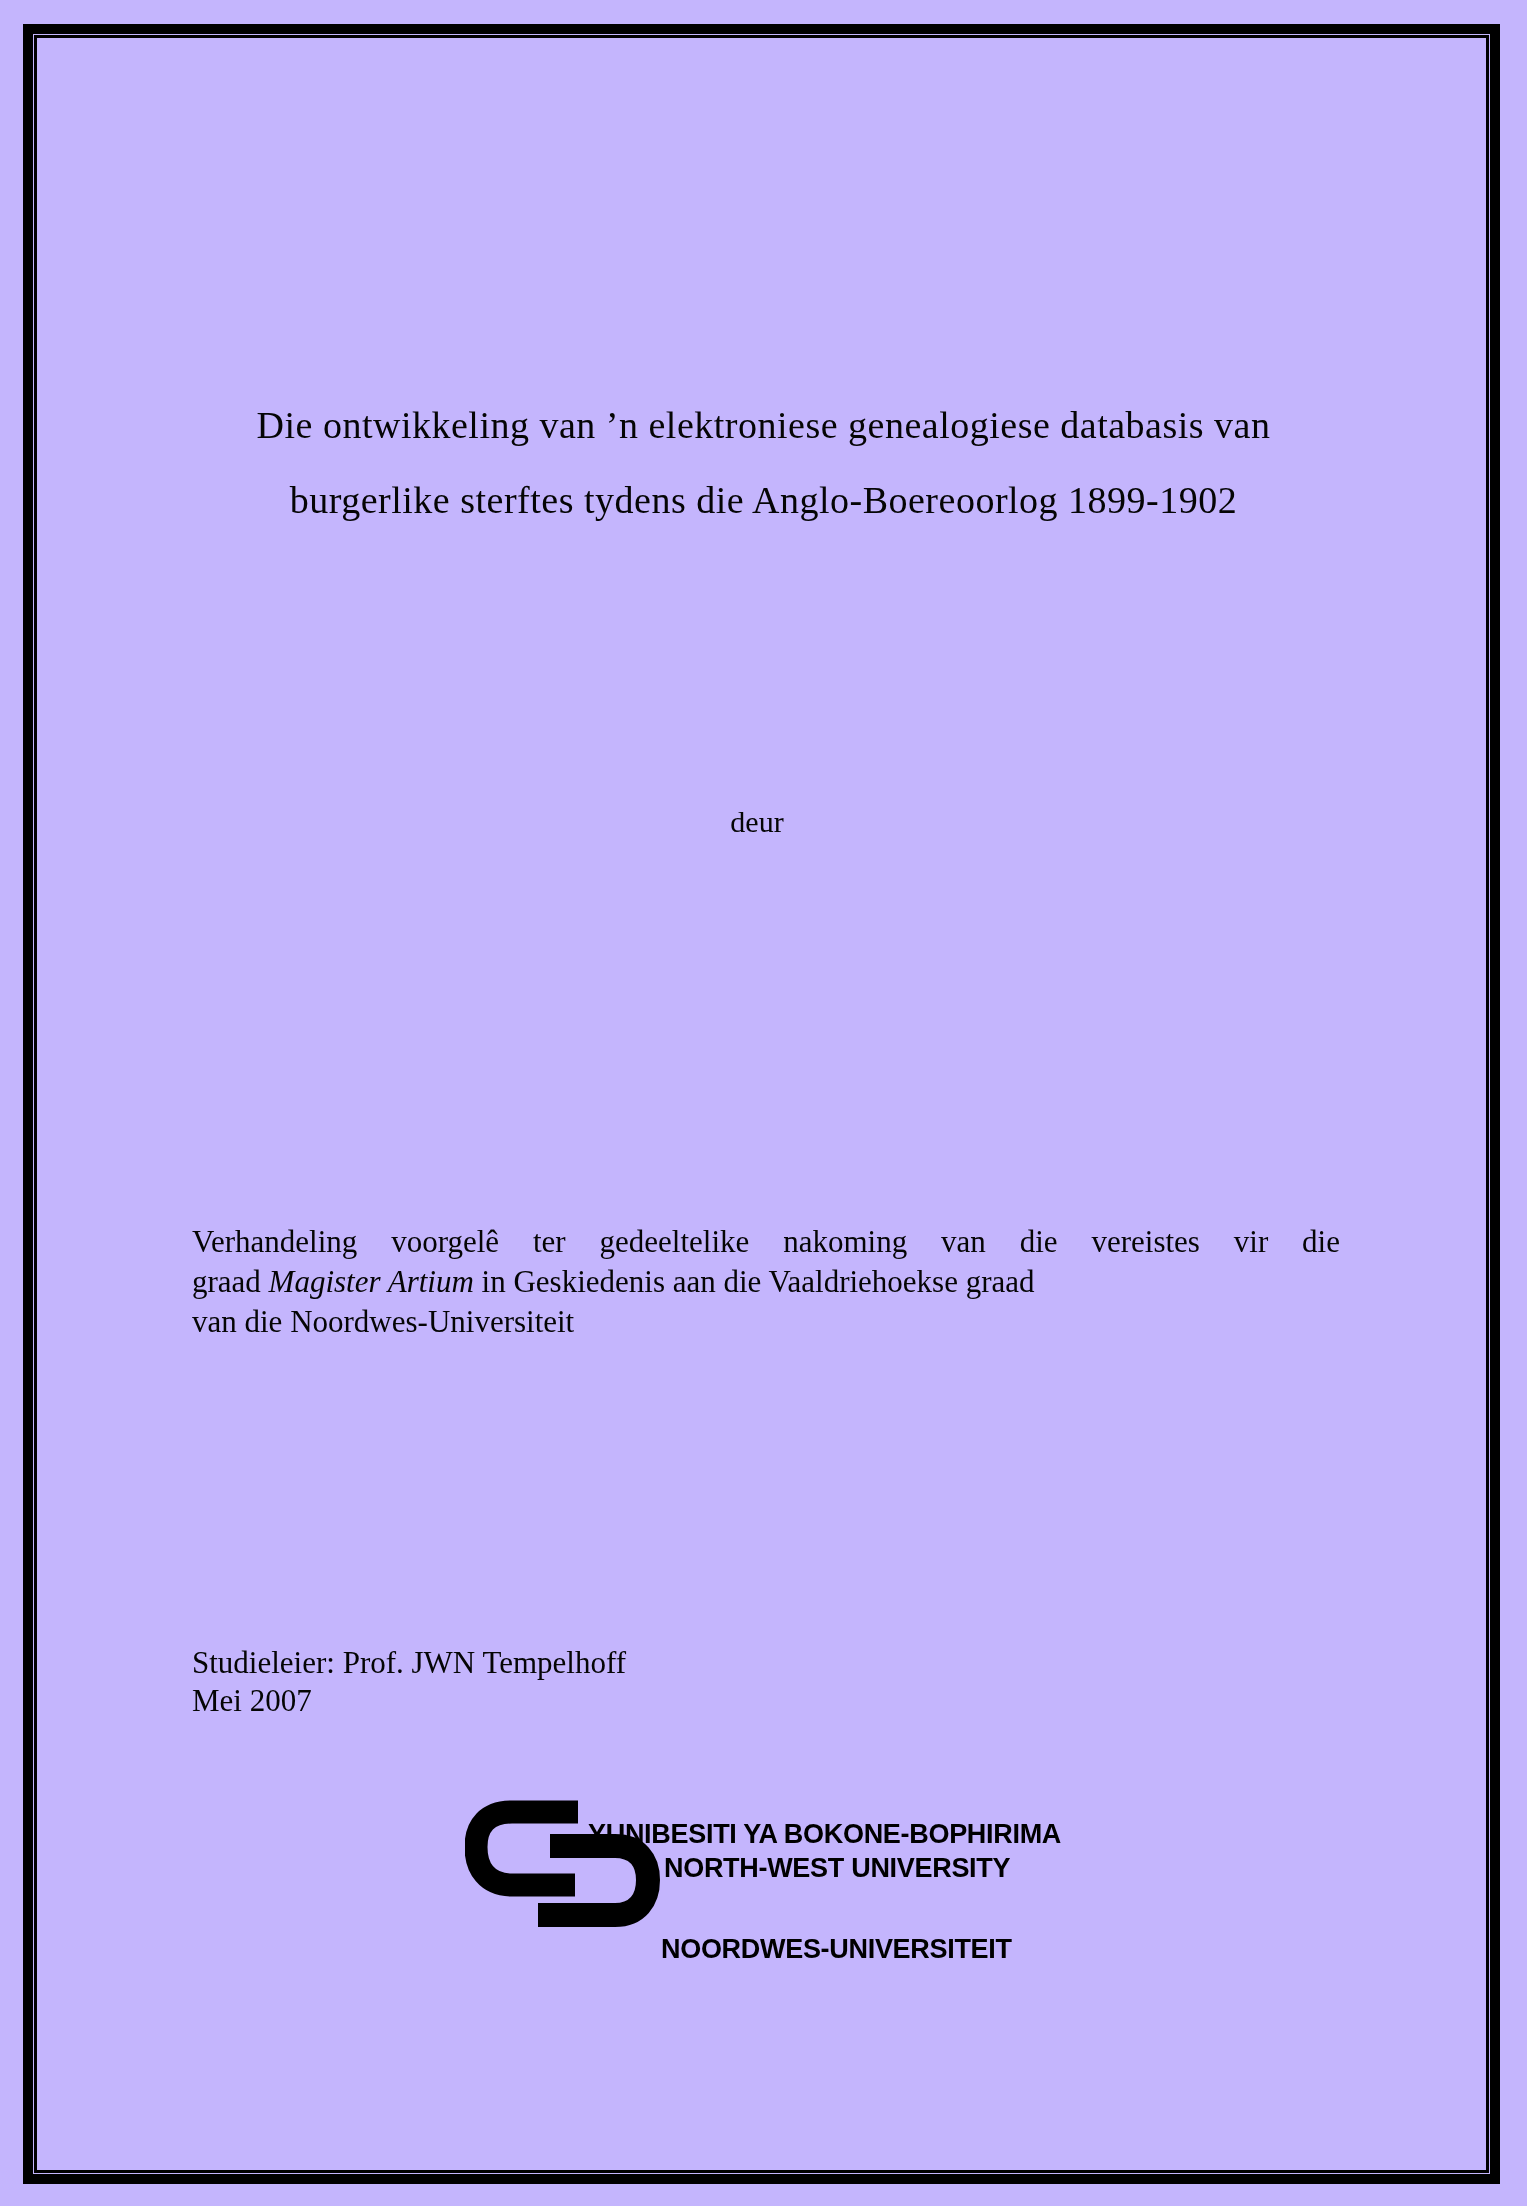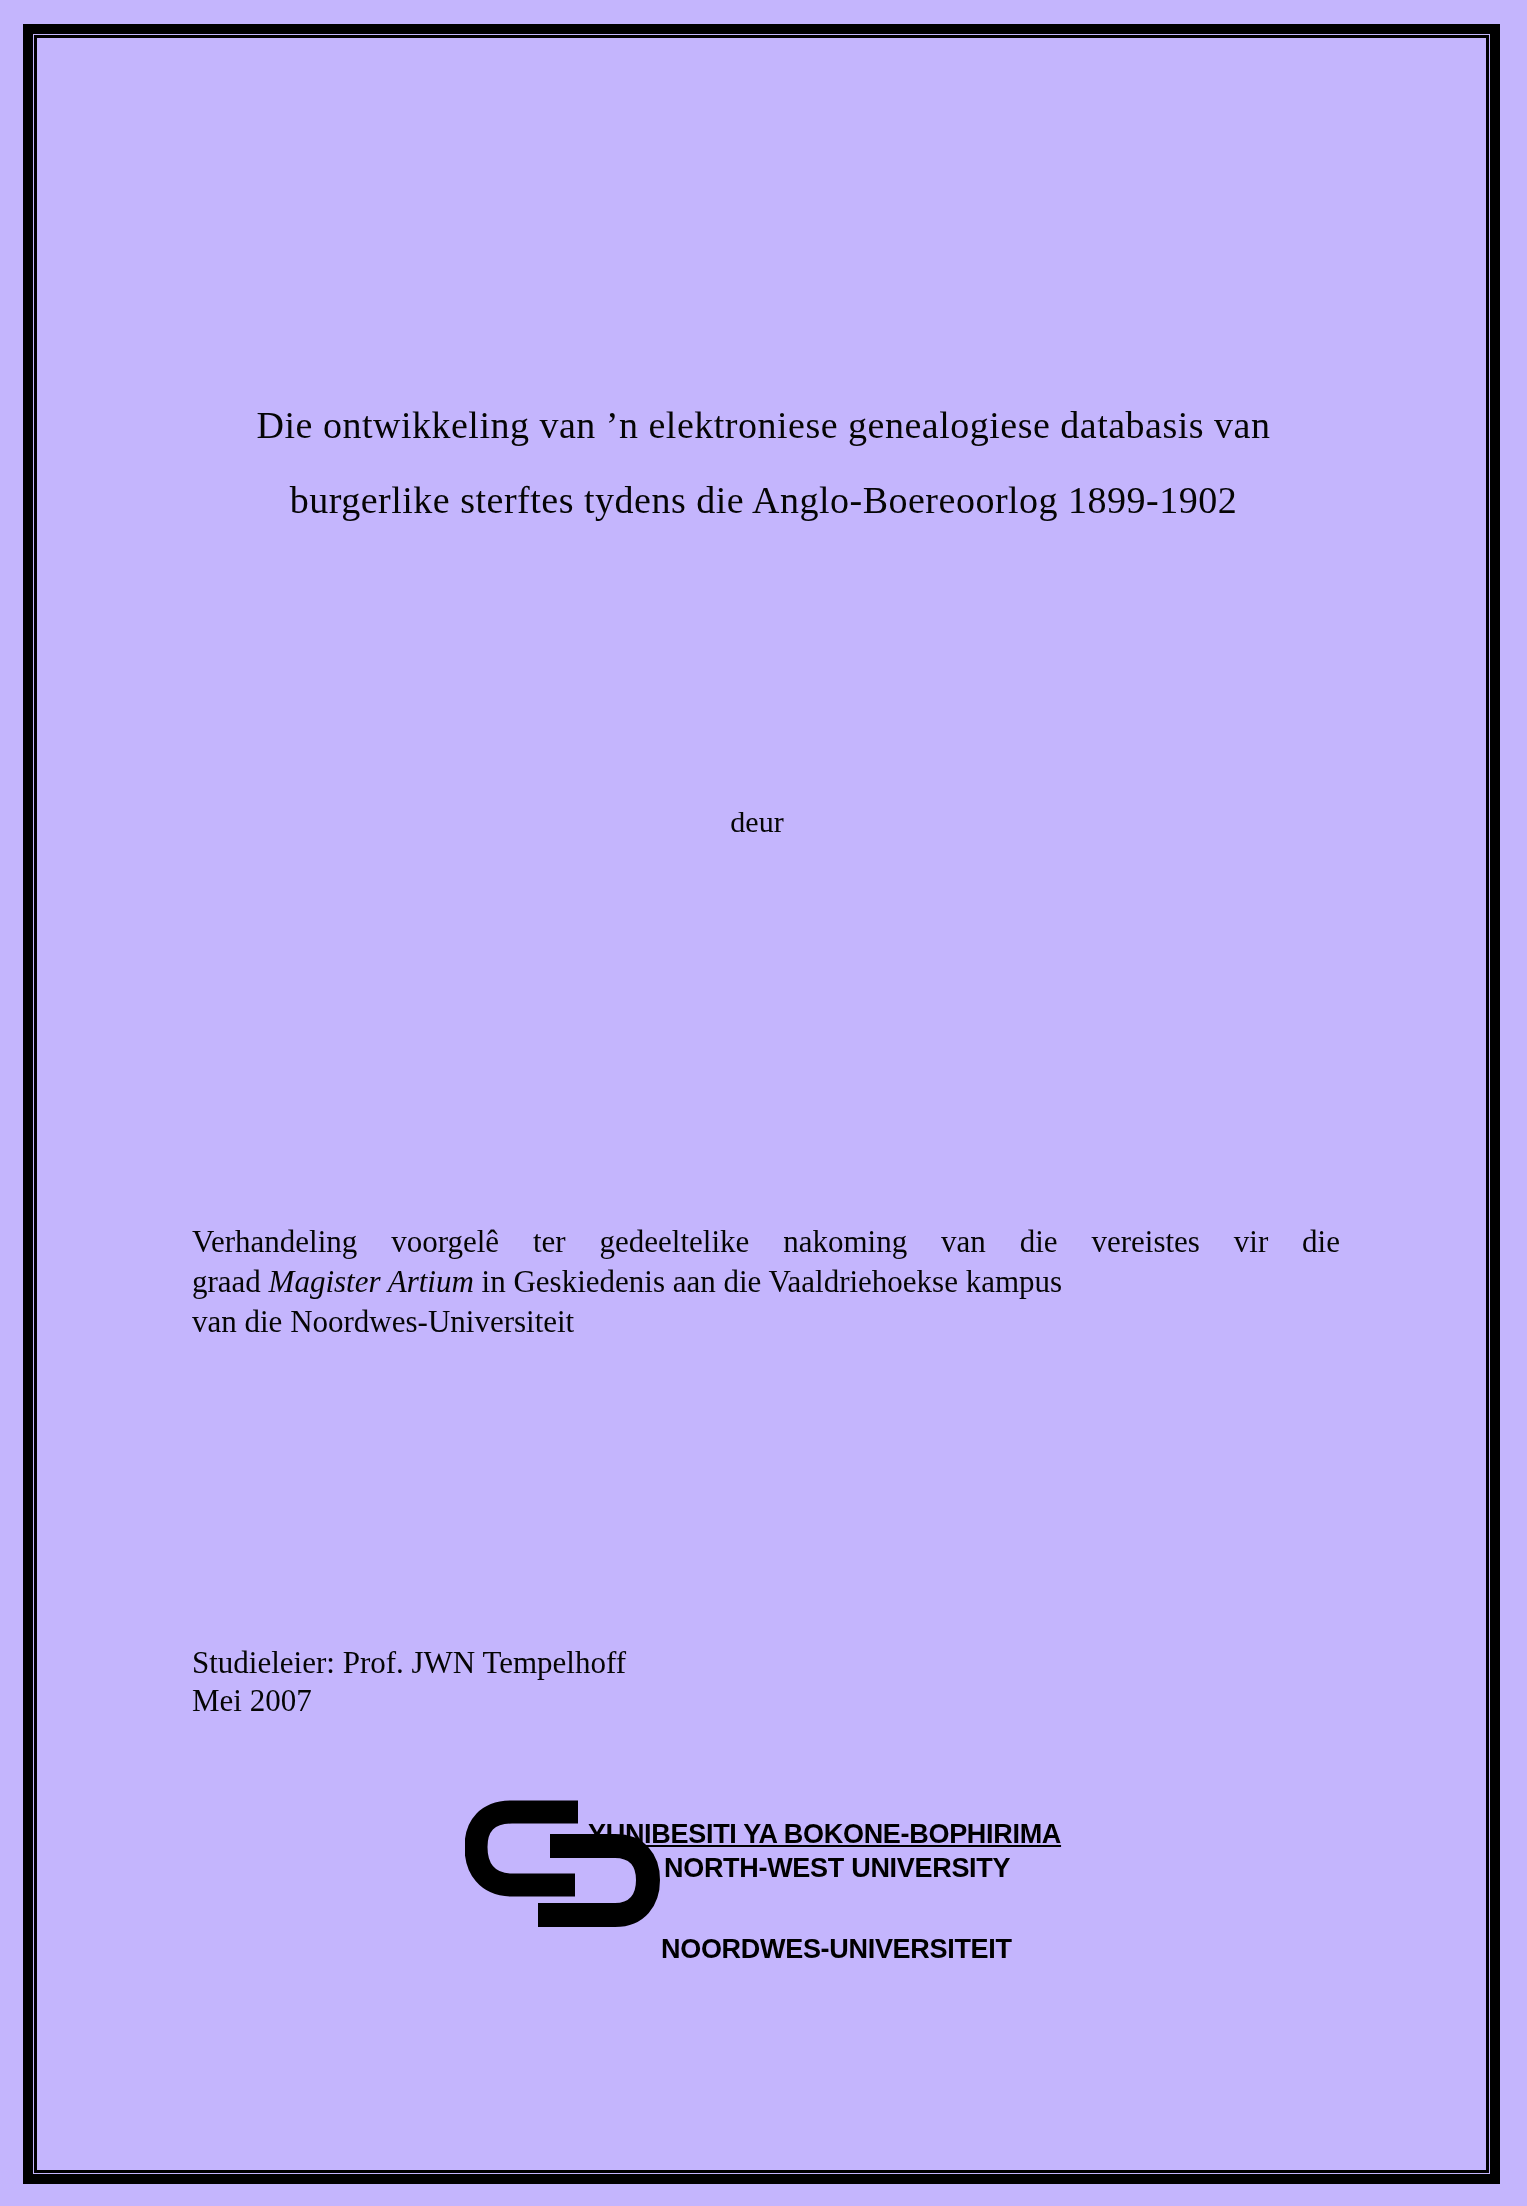--- a/index.html
+++ b/index.html
@@ -96,21 +96,21 @@
   .logo-line {
     position: absolute;
     font-family: "Liberation Sans", sans-serif;
     font-weight: 700;
     font-size: 27px;
     line-height: 34px;
     letter-spacing: -0.3px;
     white-space: nowrap;
     color: #000000;
   }
-  .logo-line1 { left: 588px; top: 1817px; text-decoration: underline; }
+  .logo-line1 { left: 588px; top: 1817px; }
   .logo-line2 { left: 664px; top: 1851px; }
   .logo-line3 { left: 661px; top: 1884px; margin-top: 48px; }
 </style>
 </head>
 <body>
 
 <div class="page">
 
   <div class="frame-outer">
     <div class="frame-inner"></div>
@@ -119,21 +119,21 @@
   <div class="thesis-title">
     <div>Die ontwikkeling van ’n elektroniese genealogiese databasis van</div>
     <div>burgerlike sterftes tydens die Anglo-Boereoorlog 1899-1902</div>
   </div>
 
   <div class="byline">deur</div>
 
 
   <div class="statement">
     <div class="justified">Verhandeling voorgelê ter gedeeltelike nakoming van die vereistes vir die</div>
-    <div><span>graad </span><span class="italic">Magister Artium</span><span> in Geskiedenis aan die Vaaldriehoekse kampus</span></div>
+    <div><span>graad </span><span class="italic">Magister Artium</span><span> in Geskiedenis aan die Vaaldriehoekse graad</span></div>
     <div>van die Noordwes-Universiteit</div>
   </div>
 
   <div class="supervisor-block">
     <div>Studieleier: Prof. JWN Tempelhoff</div>
     <div>Mei 2007</div>
   </div>
 
   <svg class="logo-mark" viewBox="0 0 196 132" xmlns="http://www.w3.org/2000/svg" aria-hidden="true">
     <path d="M 113 12 L 47 12 C 22 12 11 26 11 47 C 11 68 22 85 47 85 L 110 85" fill="none" stroke="#000000" stroke-width="23" stroke-linecap="butt"></path>

